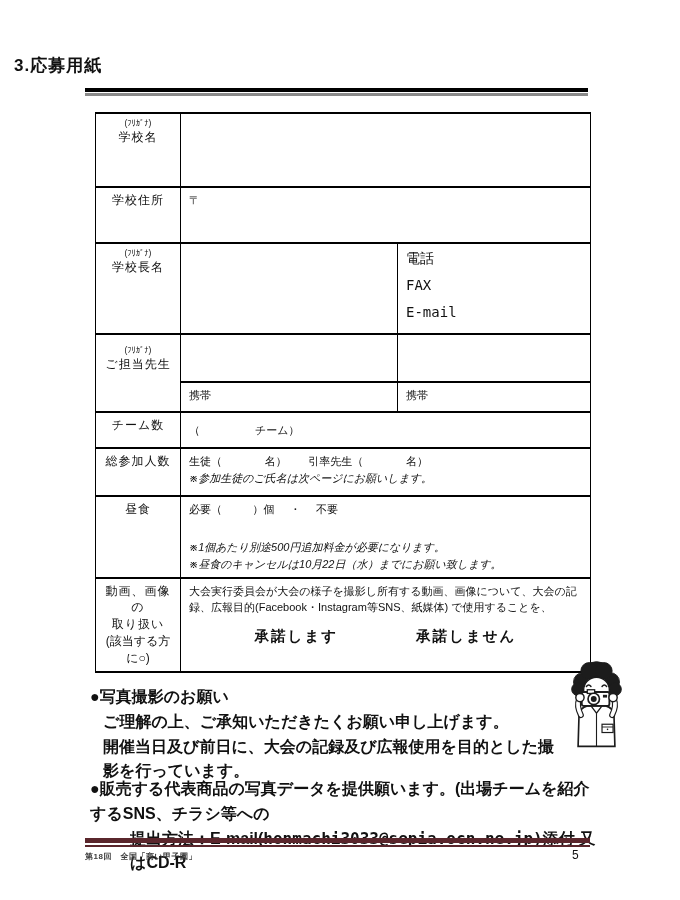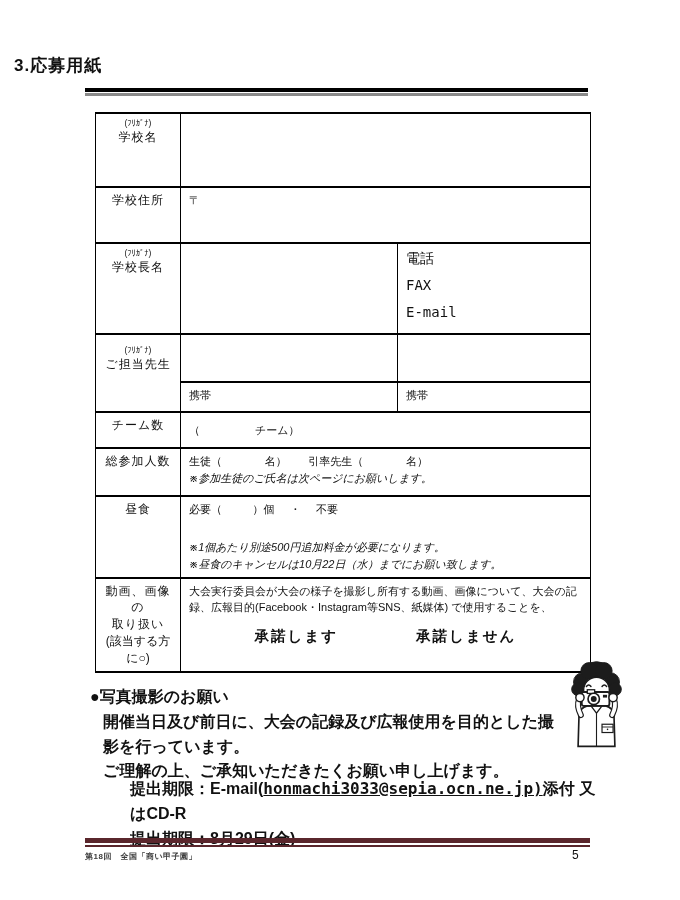--- a/index.html
+++ b/index.html
@@ -150,22 +150,22 @@
           <span>承諾します</span>
           <span>承諾しません</span>
         </div>
       </td>
     </tr>
   </tbody>
     </table>
 
   <div class="sec photo-sec">
     <div>●写真撮影のお願い</div>
+    <div class="indent">ご理解の上、ご承知いただきたくお願い申し上げます。</div>
     <div class="indent">開催当日及び前日に、大会の記録及び広報使用を目的とした撮影を行っています。</div>
-    <div class="indent">ご理解の上、ご承知いただきたくお願い申し上げます。</div>
   </div>
 
   <svg class="illus" viewBox="0 0 100 100">
 
     <g fill="#1c1c1c" stroke="#1c1c1c">
       <circle cx="50" cy="20" r="16"></circle>
       <circle cx="35" cy="26" r="10"></circle>
       <circle cx="65" cy="26" r="10"></circle>
       <circle cx="42" cy="14" r="9"></circle>
       <circle cx="58" cy="14" r="9"></circle>
@@ -196,23 +196,23 @@
     <rect x="40" y="34.5" width="8" height="4" fill="#fff" stroke="#1c1c1c" stroke-width="1.4"></rect>
     <circle cx="47" cy="44.5" r="6.2" fill="#fff" stroke="#1c1c1c" stroke-width="1.8"></circle>
     <circle cx="47" cy="44.5" r="3.2" fill="#1c1c1c"></circle>
     <rect x="57" y="40" width="4.5" height="3" fill="#1c1c1c"></rect>
 
     <circle cx="32" cy="43" r="4.5" fill="#fff" stroke="#1c1c1c" stroke-width="1.6"></circle>
     <circle cx="68" cy="43" r="4.5" fill="#fff" stroke="#1c1c1c" stroke-width="1.6"></circle>
   </svg>
 
   <div class="sec sale-sec">
+    <div>●販売する代表商品の写真データを提供願います。(出場チームを紹介するSNS、チラシ等への</div>
     <div class="indent2">
-      <span>提出期限：E-mail(</span><span class="email-link mono">honmachi3033@sepia.ocn.ne.jp)</span><span>添付&nbsp;又はCD-R</span>
+      <span>提出方法：E-mail(</span><span class="email-link mono">honmachi3033@sepia.ocn.ne.jp)</span><span>添付&nbsp;又はCD-R</span>
     </div>
-    <div class="indent2">提出期限：8月29日(金)</div>
   </div>
 
   <div class="rule-bottom"></div>
   <div class="footer-left">第18回　全国「商い甲子園」</div>
   <div class="footer-page">5</div>
 
 </div>
 
 </body></html>

